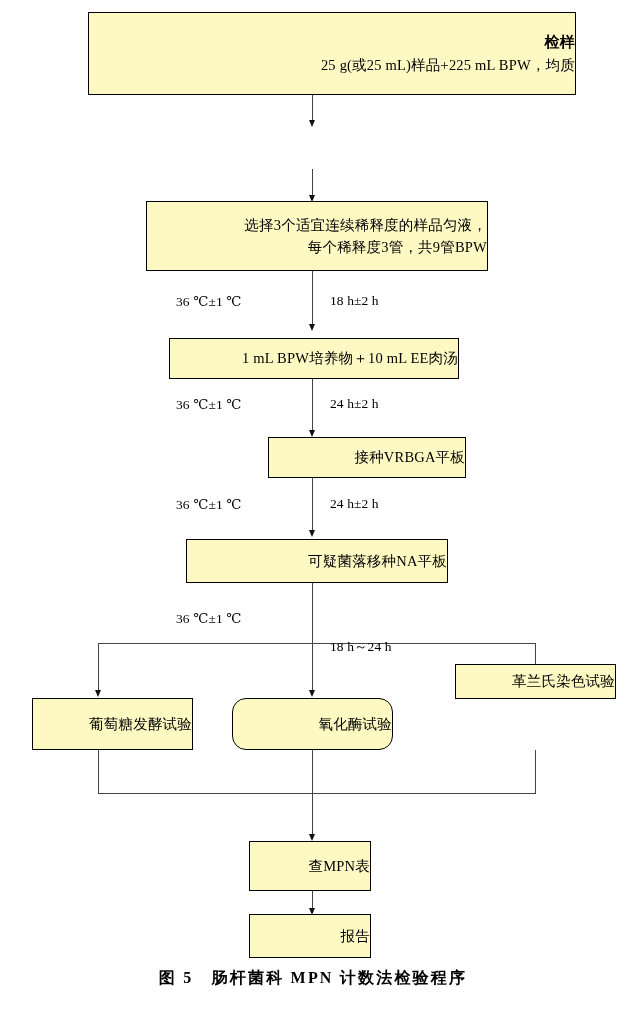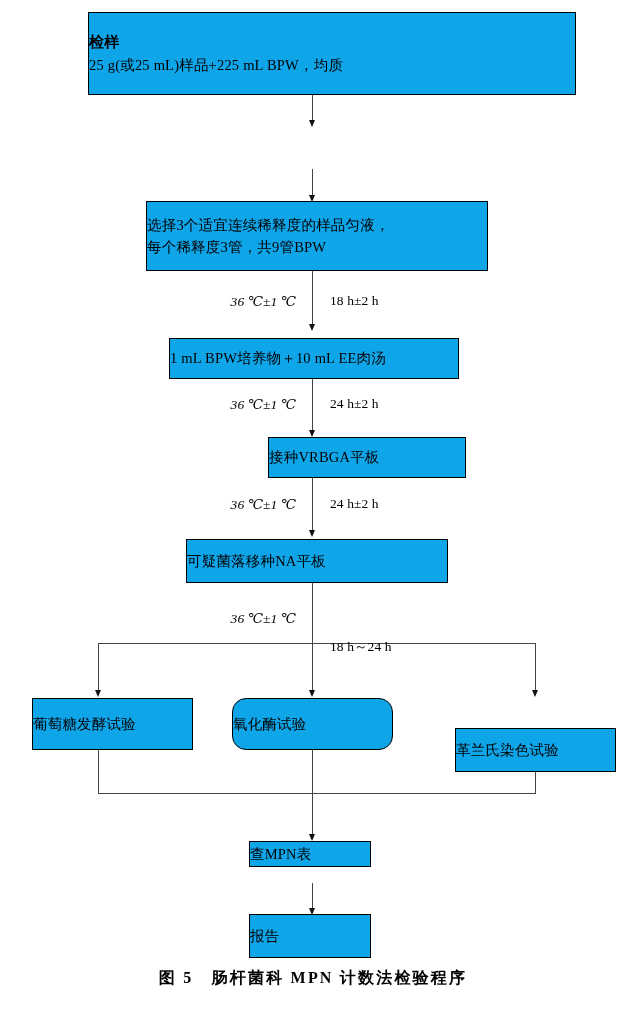--- a/index.html
+++ b/index.html
@@ -22,24 +22,24 @@
     top: 0;
     width: 626px;
     height: 1020px;
   }
 
   
   .box {
     position: absolute;
     box-sizing: border-box;
     border: 1.6px solid #000;
-    background: #0ea5e9;
+    background: #fef9c3;
     display: flex;
     flex-direction: column;
-    align-items: flex-start;
+    align-items: flex-end;
     justify-content: center;
     text-align: center;
     line-height: 1.55;
     font-size: 14.5px;
     letter-spacing: 0.2px;
     z-index: 3;
   }
   .box .line-bold {
     font-weight: bold;
     font-size: 15px;
@@ -73,21 +73,21 @@
 
   
   .ann {
     position: absolute;
     font-size: 13.5px;
     white-space: nowrap;
     letter-spacing: 0.1px;
     z-index: 2;
   }
   .ann.right-of-axis { text-align: left; }
-  .ann.left-of-axis  { text-align: right; font-style: italic; }
+  .ann.left-of-axis  { text-align: left; }
 
   
   #caption {
     position: absolute;
     left: 0;
     top: 968px;
     width: 626px;
     text-align: center;
     font-size: 16px;
     font-weight: bold;
@@ -159,34 +159,34 @@
   <div class="arrow-head" style="left:532px; top:690px;"></div>
 
   <div class="box" style="left:18px; top:698px; width:161px; height:52px;margin-left:14px;">
     <div class="line">葡萄糖发酵试验</div>
   </div>
 
   <div class="box" style="left:232px; top:698px; width:161px; height:52px;border-radius:14px;">
     <div class="line">氧化酶试验</div>
   </div>
 
-  <div class="box" style="left:455px; top:728px; width:161px; height:44px;">
+  <div class="box" style="left:455px; top:664px; width:161px; height:35px;">
     <div class="line">革兰氏染色试验</div>
   </div>
 
   <div class="vline" style="left:98px; top:750px; height:44px;"></div>
   <div class="vline" style="left:312px; top:750px; height:44px;"></div>
   <div class="vline" style="left:535px; top:750px; height:44px;"></div>
 
   <div class="hline" style="left:98px; top:793px; width:438px;"></div>
 
   <div class="vline" style="left:312px; top:793px; height:46px;"></div>
   <div class="arrow-head" style="left:309px; top:834px;"></div>
 
-  <div class="box" style="left:249px; top:841px; width:122px; height:26px;">
+  <div class="box" style="left:249px; top:841px; width:122px; height:50px;">
     <div class="line">查MPN表</div>
   </div>
 
   <div class="vline" style="left:312px; top:883px; height:30px;"></div>
   <div class="arrow-head" style="left:309px; top:908px;"></div>
 
   <div class="box" style="left:249px; top:914px; width:122px; height:44px;">
     <div class="line">报告</div>
   </div>
 

